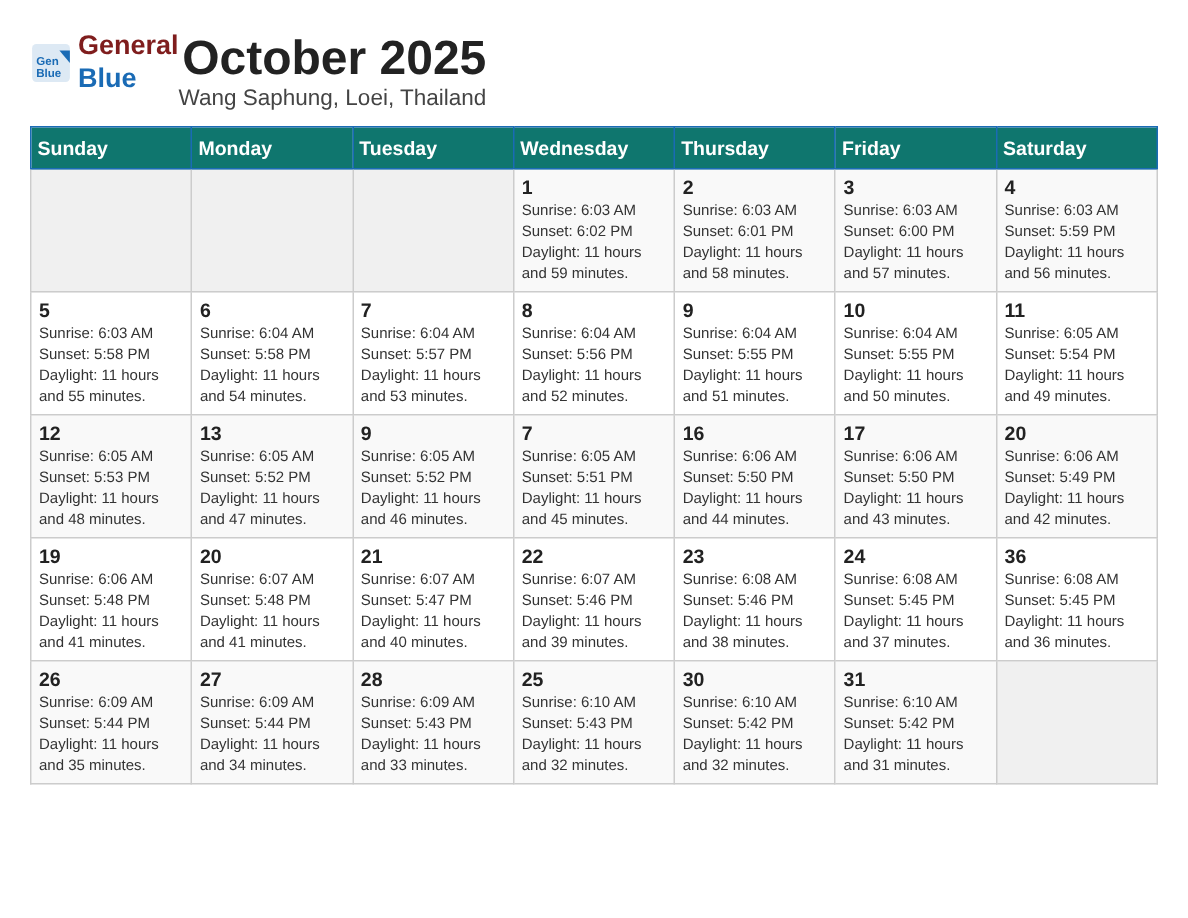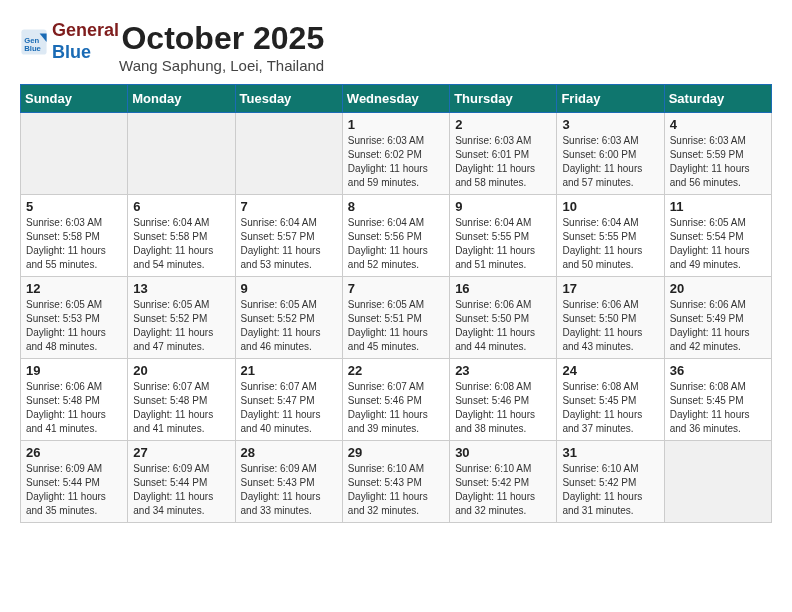--- a/index.html
+++ b/index.html
@@ -323,21 +323,21 @@
 and 34 minutes.</div>
         </td>
         <td>
           <div class="day-number">28</div>
           <div class="day-info" style="white-space: pre-line;">Sunrise: 6:09 AM
 Sunset: 5:43 PM
 Daylight: 11 hours
 and 33 minutes.</div>
         </td>
         <td>
-          <div class="day-number">29</div>
+          <div class="day-number">25</div>
           <div class="day-info" style="white-space: pre-line;">Sunrise: 6:10 AM
 Sunset: 5:43 PM
 Daylight: 11 hours
 and 32 minutes.</div>
         </td>
         <td>
           <div class="day-number">30</div>
           <div class="day-info" style="white-space: pre-line;">Sunrise: 6:10 AM
 Sunset: 5:42 PM
 Daylight: 11 hours

